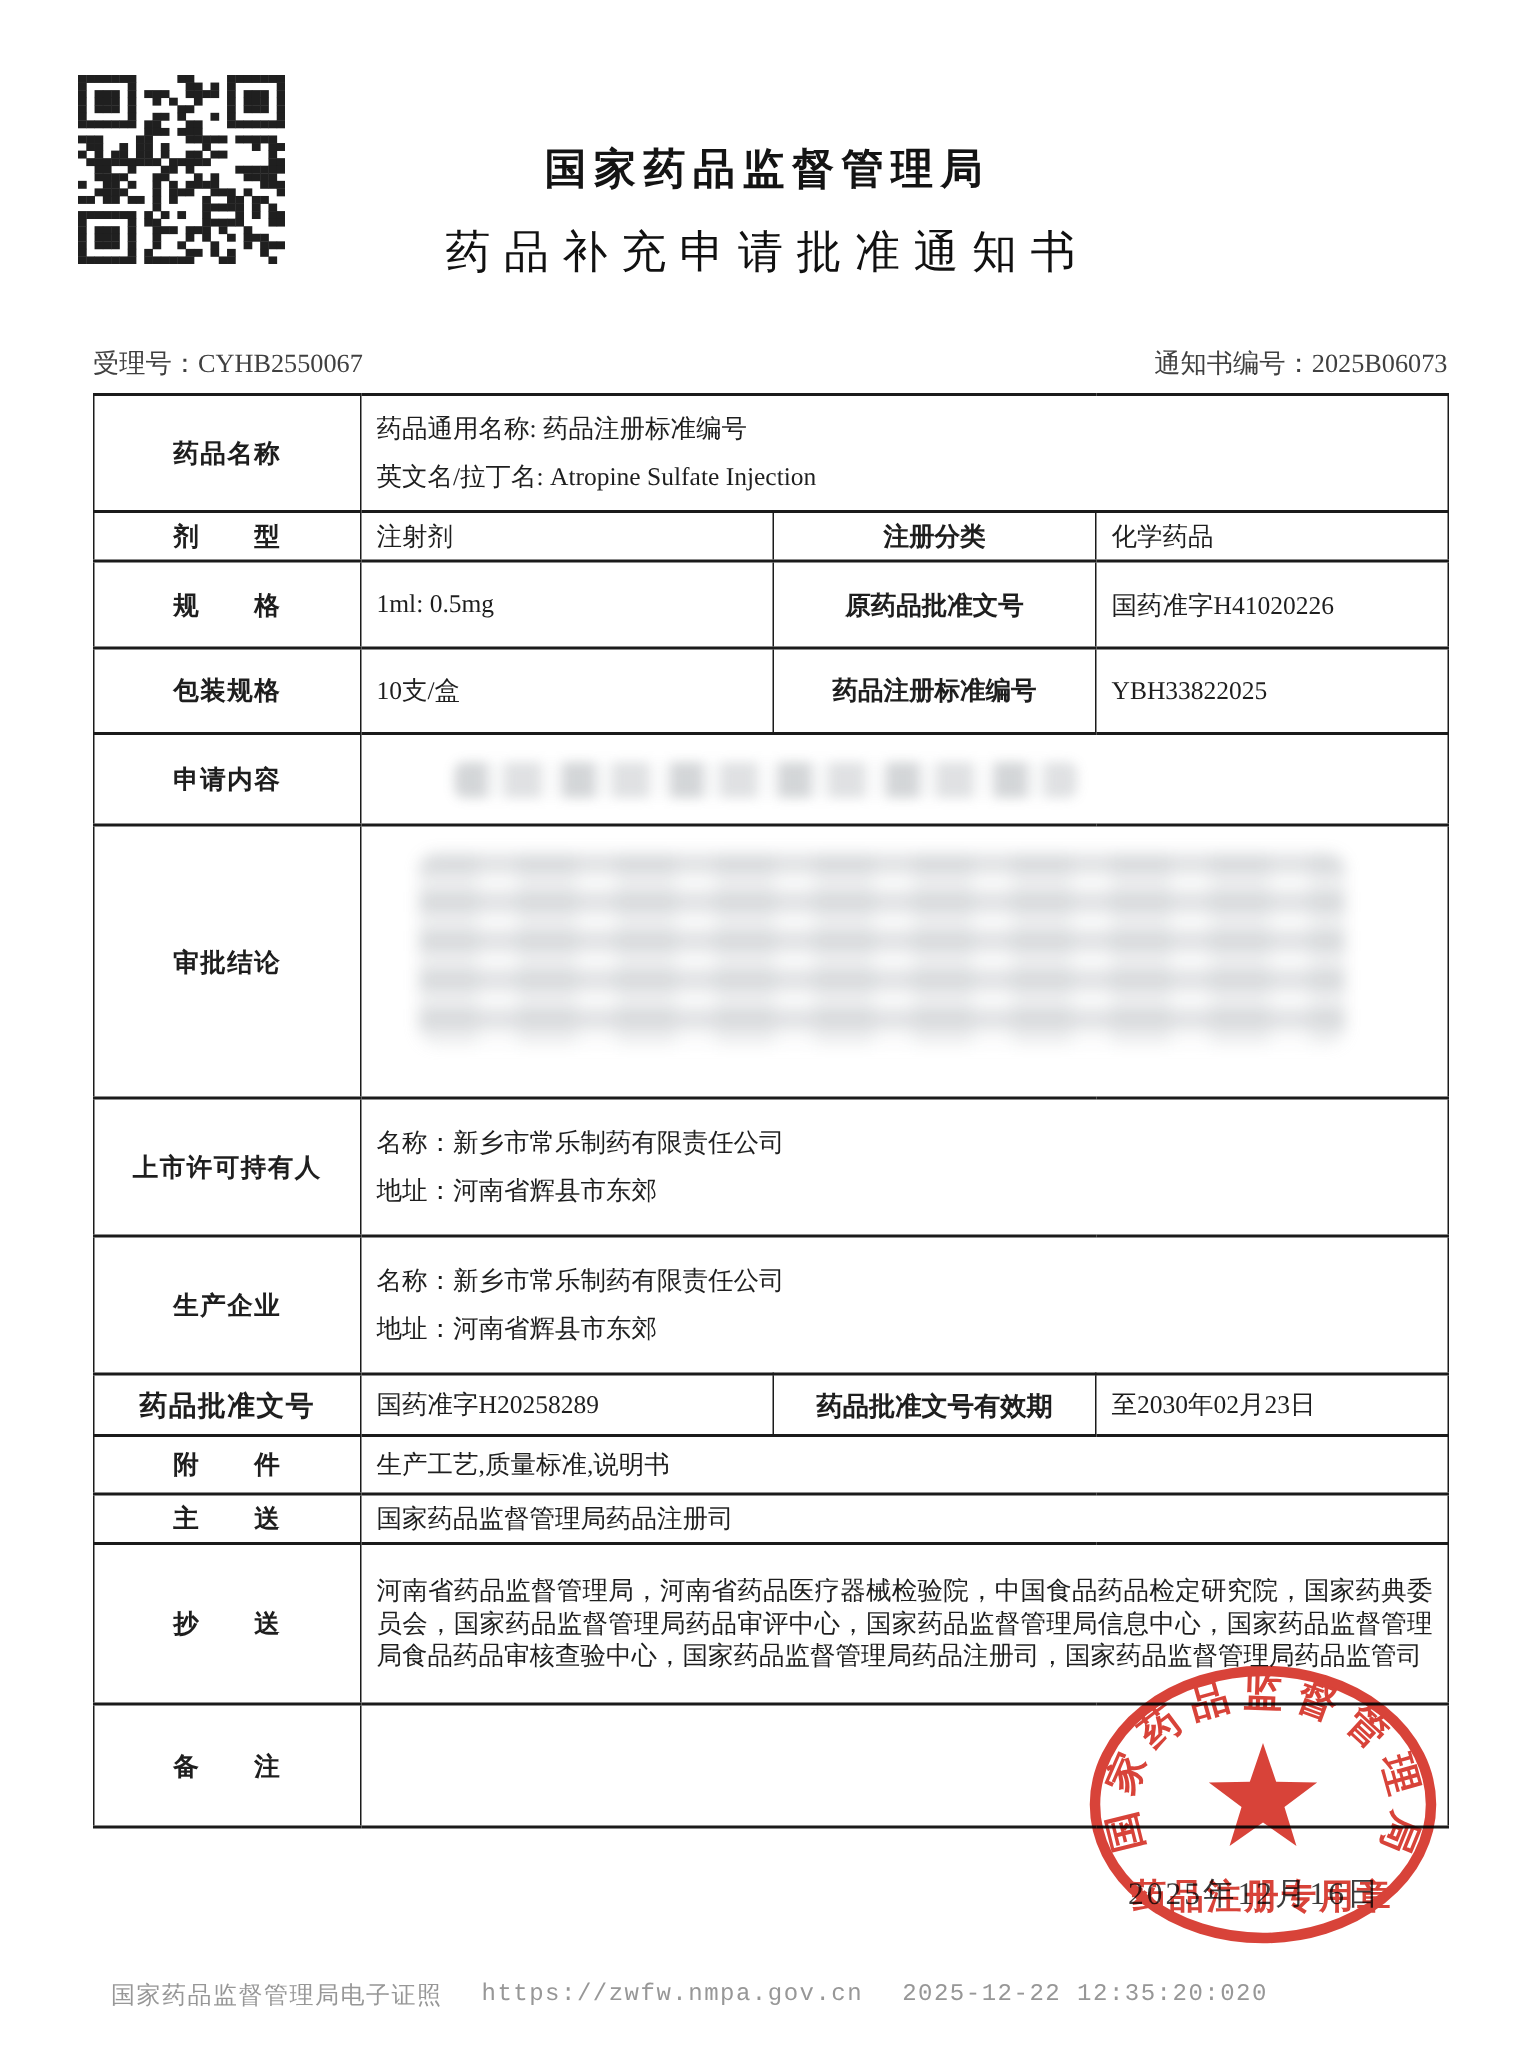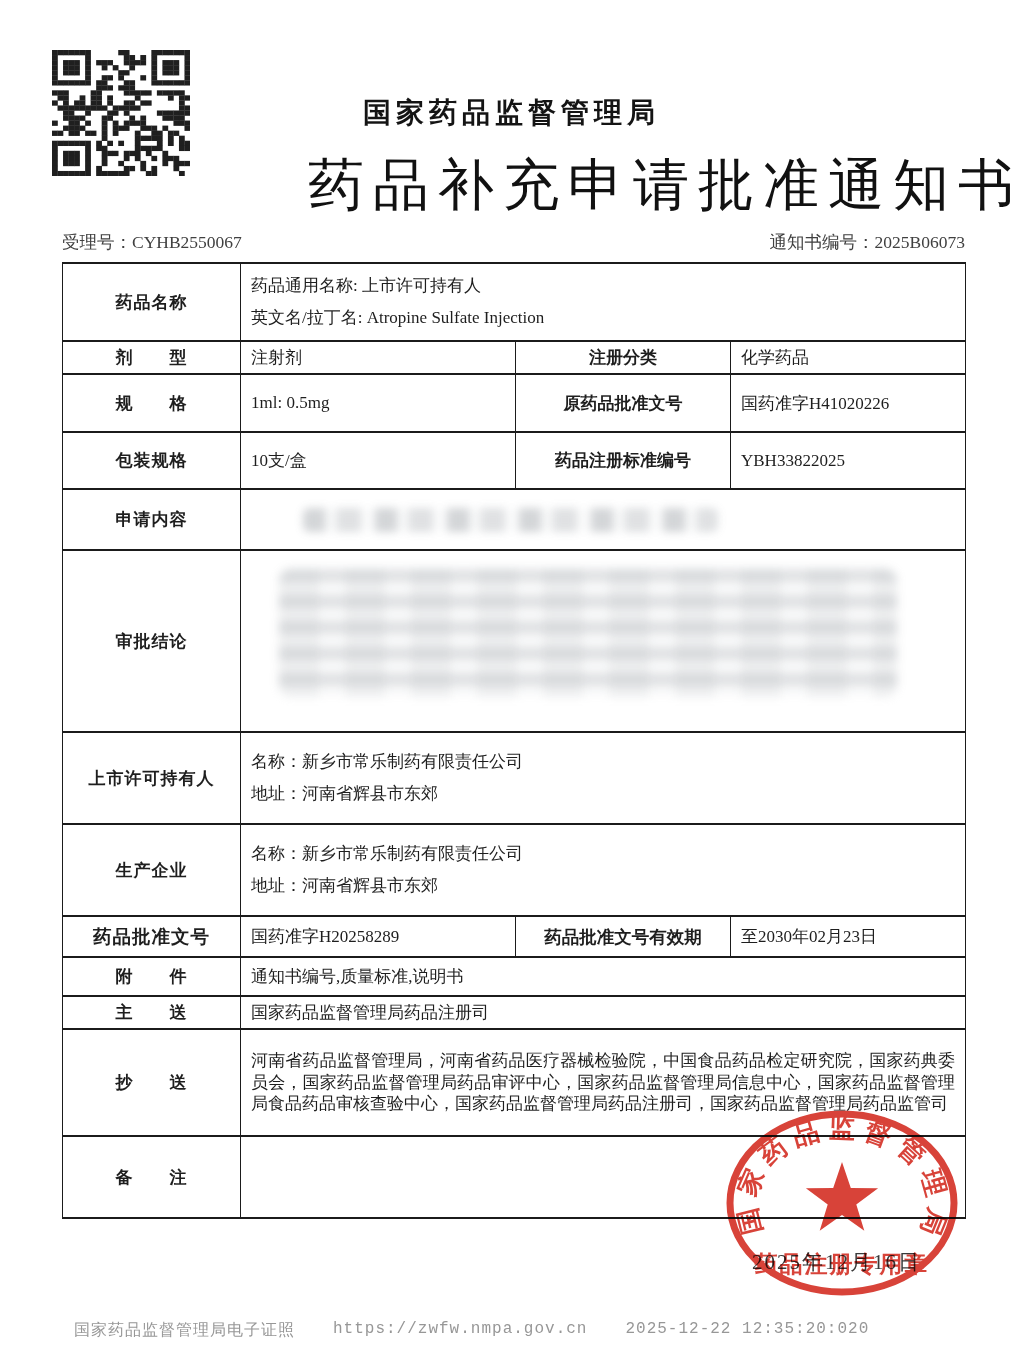--- a/index.html
+++ b/index.html
@@ -10,22 +10,22 @@
   
   .qr{position:absolute;left:52px;top:50px;width:138px;height:126px;}
   .qr svg{width:100%;height:100%;fill:#1f1f1f;}
   
   .agency{
     position:absolute;top:94px;left:0;width:100%;text-align:center;
     font-family:"Liberation Sans","DejaVu Sans",sans-serif;
     font-weight:bold;font-size:28px;letter-spacing:5px;color:#141414;
   }
   .doc-title{
-    position:absolute;top:148px;left:0;width:100%;text-align:right;
-    font-size:56px;letter-spacing:9px;color:#111;font-weight:400;
+    position:absolute;top:148px;left:0;width:100%;text-align:center;
+    font-size:30px;letter-spacing:9px;color:#111;font-weight:400;
   }
   
   .meta{
     position:absolute;top:230px;left:62px;width:903px;
     display:flex;justify-content:space-between;font-size:17.5px;color:#404040;
   }
   
   table.doc{
     position:absolute;left:62px;top:262px;width:903px;
     border-collapse:collapse;table-layout:fixed;
@@ -68,21 +68,21 @@
     mix-blend-mode:multiply;opacity:.93;z-index:5;pointer-events:none;
   }
   .stamp-date{
     position:absolute;left:752px;top:1248px;font-size:21px;letter-spacing:2px;
     color:#3a3a3a;z-index:4;
   }
   
   .footer{
     position:absolute;left:74px;top:1320px;width:900px;
     font-family:"Liberation Mono","DejaVu Sans Mono",monospace;
-    font-size:16px;color:#979797;display:flex;column-gap:38px;white-space:nowrap;
+    font-size:16px;color:#979797;display:flex;column-gap:26px;white-space:nowrap;
     letter-spacing:1px;
   }
 </style>
 </head>
 <body>
 
 <div id="page">
 
   <div class="qr">
     <svg viewBox="0 0 25 25" preserveAspectRatio="none">
@@ -409,21 +409,21 @@
     <colgroup>
         <col style="width:178px">
         <col style="width:275px">
         <col style="width:215px">
         <col style="width:235px">
       </colgroup>
     <tbody>
         <tr style="height:78px">
       <td class="lbl">药品名称</td>
       <td colspan="3" class="val two-line">
-        <div>药品通用名称: 上市许可持有人</div>
+        <div>药品通用名称: 药品注册标准编号</div>
         <div>英文名/拉丁名: Atropine Sulfate Injection</div>
       </td>
     </tr>
     <tr style="height:23px">
       <td class="lbl">剂　　型</td>
       <td class="val">注射剂</td>
       <td class="lbl2">注册分类</td>
       <td class="val">化学药品</td>
     </tr>
     <tr style="height:58px">
@@ -465,21 +465,21 @@
       </td>
     </tr>
     <tr style="height:41px">
       <td class="lbl" style="font-size:18.5px">药品批准文号</td>
       <td class="val">国药准字H20258289</td>
       <td class="lbl2" style="font-size:17.5px">药品批准文号有效期</td>
       <td class="val">至2030年02月23日</td>
     </tr>
     <tr style="height:39px">
       <td class="lbl">附　　件</td>
-      <td colspan="3" class="val">通知书编号,质量标准,说明书</td>
+      <td colspan="3" class="val">生产工艺,质量标准,说明书</td>
     </tr>
     <tr style="height:30px">
       <td class="lbl">主　　送</td>
       <td colspan="3" class="val">国家药品监督管理局药品注册司</td>
     </tr>
     <tr style="height:107px">
       <td class="lbl">抄　　送</td>
       <td colspan="3" class="val cc-text">河南省药品监督管理局，河南省药品医疗器械检验院，中国食品药品检定研究院，国家药典委员会，国家药品监督管理局药品审评中心，国家药品监督管理局信息中心，国家药品监督管理局食品药品审核查验中心，国家药品监督管理局药品注册司，国家药品监督管理局药品监管司</td>
     </tr>
     <tr style="height:82px">

